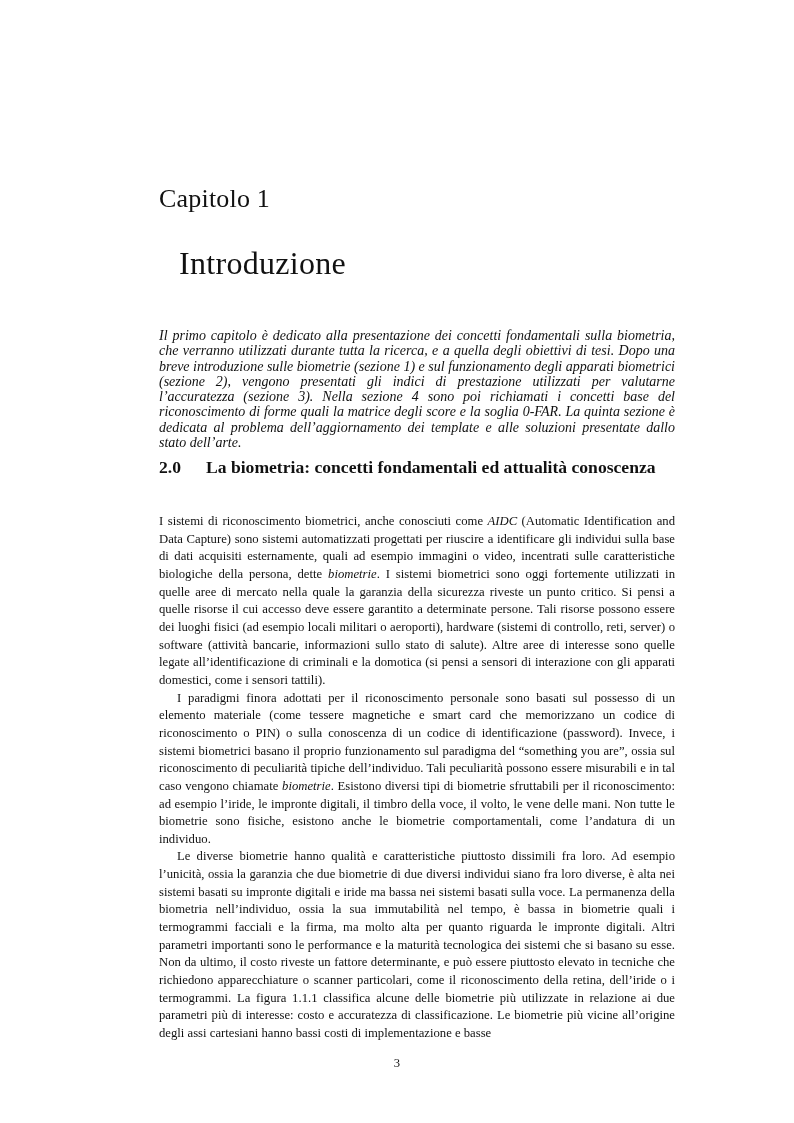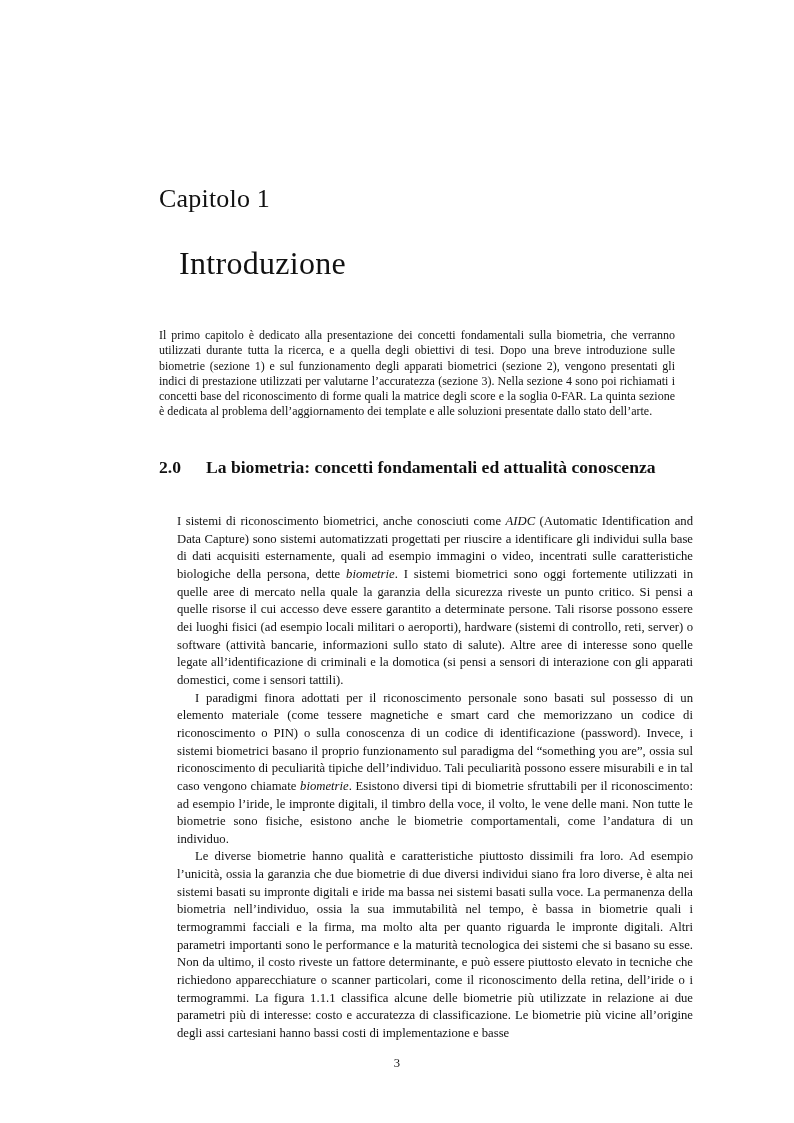--- a/index.html
+++ b/index.html
@@ -1,25 +1,25 @@
 <!DOCTYPE html>
 <html><head>
 <meta charset="utf-8">
 <style>
   html, body { margin: 0; padding: 0; background: #ffffff; }
   body { width: 794px; height: 1123px; position: relative; overflow: hidden;
          font-family: "Liberation Serif", "DejaVu Serif", serif; color: #111; }
   .chap-label { position: absolute; left: 159px; top: 184px; font-size: 26px; letter-spacing: 0.2px; }
   .chap-title { position: absolute; left: 159px; top: 245px; font-size: 32px; letter-spacing: 0.3px; margin-left: 20px; }
   .abstract { position: absolute; left: 159px; top: 328px; width: 516px;
-              font-size: 12px; line-height: 15.3px; text-align: justify; }
+              font-style: italic; font-size: 14px; line-height: 15.3px; text-align: justify; }
   .sec { position: absolute; left: 159px; top: 456px; width: 516px; font-weight: bold; font-size: 17.6px; line-height: 23px; }
   .sec-num { position: absolute; left: 0; top: 0; }
   .sec-title { position: absolute; left: 47px; top: 0; width: 469px; text-align: justify; text-align-last: left; }
-  .body { position: absolute; left: 177px; top: 513px; width: 516px;
+  .body { position: absolute; left: 159px; top: 513px; width: 516px;
           font-size: 12.7px; line-height: 17.65px; text-align: justify; }
   .body p { margin: 0; text-indent: 18px; }
   .body p.first { text-indent: 0; }
   .pagenum { position: absolute; left: 0; width: 794px; top: 1056px; text-align: center; font-size: 12.7px; }
 </style>
 </head>
 <body>
 
 <div class="chap-label">Capitolo 1</div>
 <div class="chap-title">Introduzione</div>

